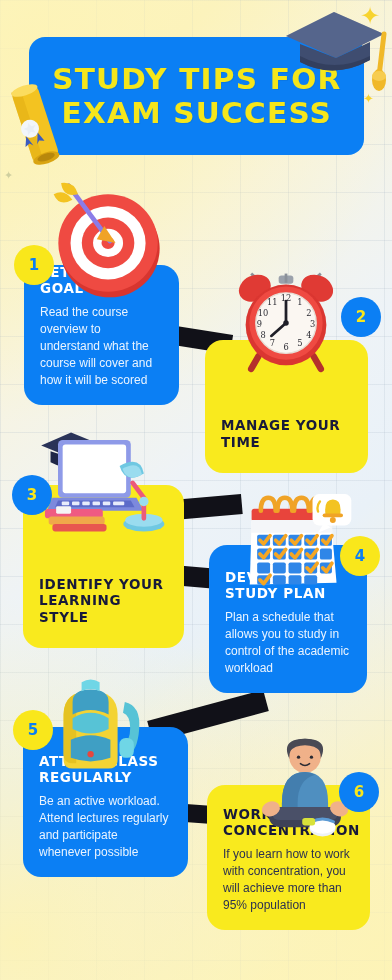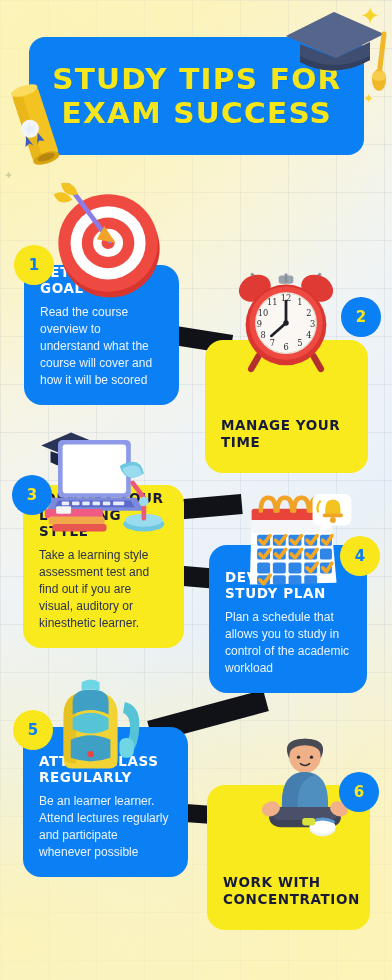--- a/index.html
+++ b/index.html
@@ -206,21 +206,20 @@
   <path d="M60 76 L60 52" stroke="#1f1f28" stroke-width="3" stroke-linecap="round"></path>
   <path d="M60 76 L44 90" stroke="#1f1f28" stroke-width="3" stroke-linecap="round"></path>
   <circle cx="60" cy="76" r="3" fill="#1f1f28"></circle>
 </svg>
 <div class="badge blue" style="left:341px; top:297px; width:40px; height:40px;">
   <span>2</span>
 </div>
 
 <div class="card yellow" style="left:23px; top:485px; width:161px; height:163px;">
   <h3>IDENTIFY YOUR LEARNING STYLE</h3>
-  <p>Take a learning style assessment test and find out if you are visual, auditory or kinesthetic learner.</p>
 </div>
 <svg class="illo" viewBox="0 0 150 120" style="left:30px; top:425px; width:140px; height:112px;">
   <path d="M12 22 L44 8 L78 22 L46 36 Z" fill="#2a3358"></path>
   <path d="M22 28 L22 40 Q45 52 68 38 L68 26 L46 36 Z" fill="#1f2747"></path>
   <rect x="30" y="16" width="78" height="62" rx="5" fill="#8e9ae8"></rect>
   <rect x="35" y="21" width="68" height="52" rx="3" fill="#ffffff"></rect>
   <path d="M24 78 L114 78 L122 92 L18 92 Z" fill="#7c89dd"></path>
   <path d="M30 81 L108 81 L112 88 L27 88 Z" fill="#5c6bc9"></path>
   <g fill="#e8ecfb">
     <rect x="34" y="82" width="8" height="4" rx="1"></rect>
@@ -300,39 +299,40 @@
   <rect x="95" y="23" width="22" height="4" rx="2" fill="#f0a326"></rect>
   <circle cx="106" cy="30" r="3.2" fill="#f0a326"></circle>
   <path d="M92 10 q-4 5 -2 11" stroke="#f3c321" stroke-width="2.5" fill="none" stroke-linecap="round"></path>
 </svg>
 <div class="badge yellow" style="left:340px; top:536px; width:40px; height:40px;">
   <span>4</span>
 </div>
 
 <div class="card blue" style="left:23px; top:727px; width:165px; height:150px;">
   <h3>ATTEND CLASS REGULARLY</h3>
-  <p>Be an learner learner. Attend lectures regularly and participate whenever possible</p>
+  <p>Be an active workload. Attend lectures regularly and participate whenever possible</p>
 </div>
 <svg class="illo" viewBox="0 0 120 120" style="left:42px; top:675px; width:108px; height:108px;">
   <path d="M92 30 q18 4 16 30 q-2 26 -14 30 l-4 -12 q8 -5 8 -19 q0 -14 -8 -17 z" fill="#57c3d6"></path>
   <rect x="86" y="70" width="16" height="22" rx="7" fill="#6fd6e6"></rect>
   <path d="M24 44 q0 -26 30 -26 q30 0 30 26 l0 50 q0 10 -10 10 l-40 0 q-10 0 -10 -10 z" fill="#f3d334"></path>
   <path d="M24 44 q0 -26 30 -26 q4 0 8 .6 q-24 4 -24 25.4 l0 54 l-4 0 q-10 0 -10 -10 z" fill="#e5c222"></path>
   <path d="M34 30 q0 -14 20 -14 q20 0 20 14 l0 14 q-20 -10 -40 0 z" fill="#3f9fc4"></path>
   <path d="M34 48 q20 -12 40 0 l0 12 q-20 10 -40 0 z" fill="#57c3d6"></path>
   <path d="M32 72 q22 -10 44 0 l0 20 q-22 8 -44 0 z" fill="#3f9fc4"></path>
   <circle cx="54" cy="88" r="3.5" fill="#e8463e"></circle>
   <path d="M44 8 q10 -6 20 0 l0 10 q-10 -5 -20 0 z" fill="#6fd6e6"></path>
 </svg>
 <div class="badge yellow" style="left:13px; top:710px; width:40px; height:40px;">
   <span>5</span>
 </div>
 
 <div class="card yellow" style="left:207px; top:785px; width:163px; height:145px;">
   <h3>WORK WITH CONCENTRATION</h3>
+  <p>If you learn how to work with concentration, you will achieve more than 95% population</p>
 </div>
 <svg class="illo" viewBox="0 0 130 130" style="left:245px; top:735px; width:120px; height:120px;">
   <path d="M46 20 q-4 -16 19 -16 q23 0 19 16 q-2 12 -19 12 q-17 0 -19 -12 z" fill="#4a4a54"></path>
   <ellipse cx="65" cy="24" rx="17" ry="17" fill="#f0b189"></ellipse>
   <path d="M48 18 q2 -14 17 -14 q15 0 17 14 q-6 -7 -17 -7 q-11 0 -17 7 z" fill="#4a4a54"></path>
   <circle cx="58" cy="24" r="1.8" fill="#2b2b33"></circle>
   <circle cx="72" cy="24" r="1.8" fill="#2b2b33"></circle>
   <path d="M60 31 q5 4 10 0" stroke="#2b2b33" stroke-width="1.6" fill="none" stroke-linecap="round"></path>
   <path d="M40 74 q0 -34 25 -34 q25 0 25 34 l0 8 l-50 0 z" fill="#4f8fc0"></path>
   <path d="M40 74 q0 -34 25 -34 q6 0 11 3 q-19 5 -19 31 l0 8 l-17 0 z" fill="#437eae"></path>

